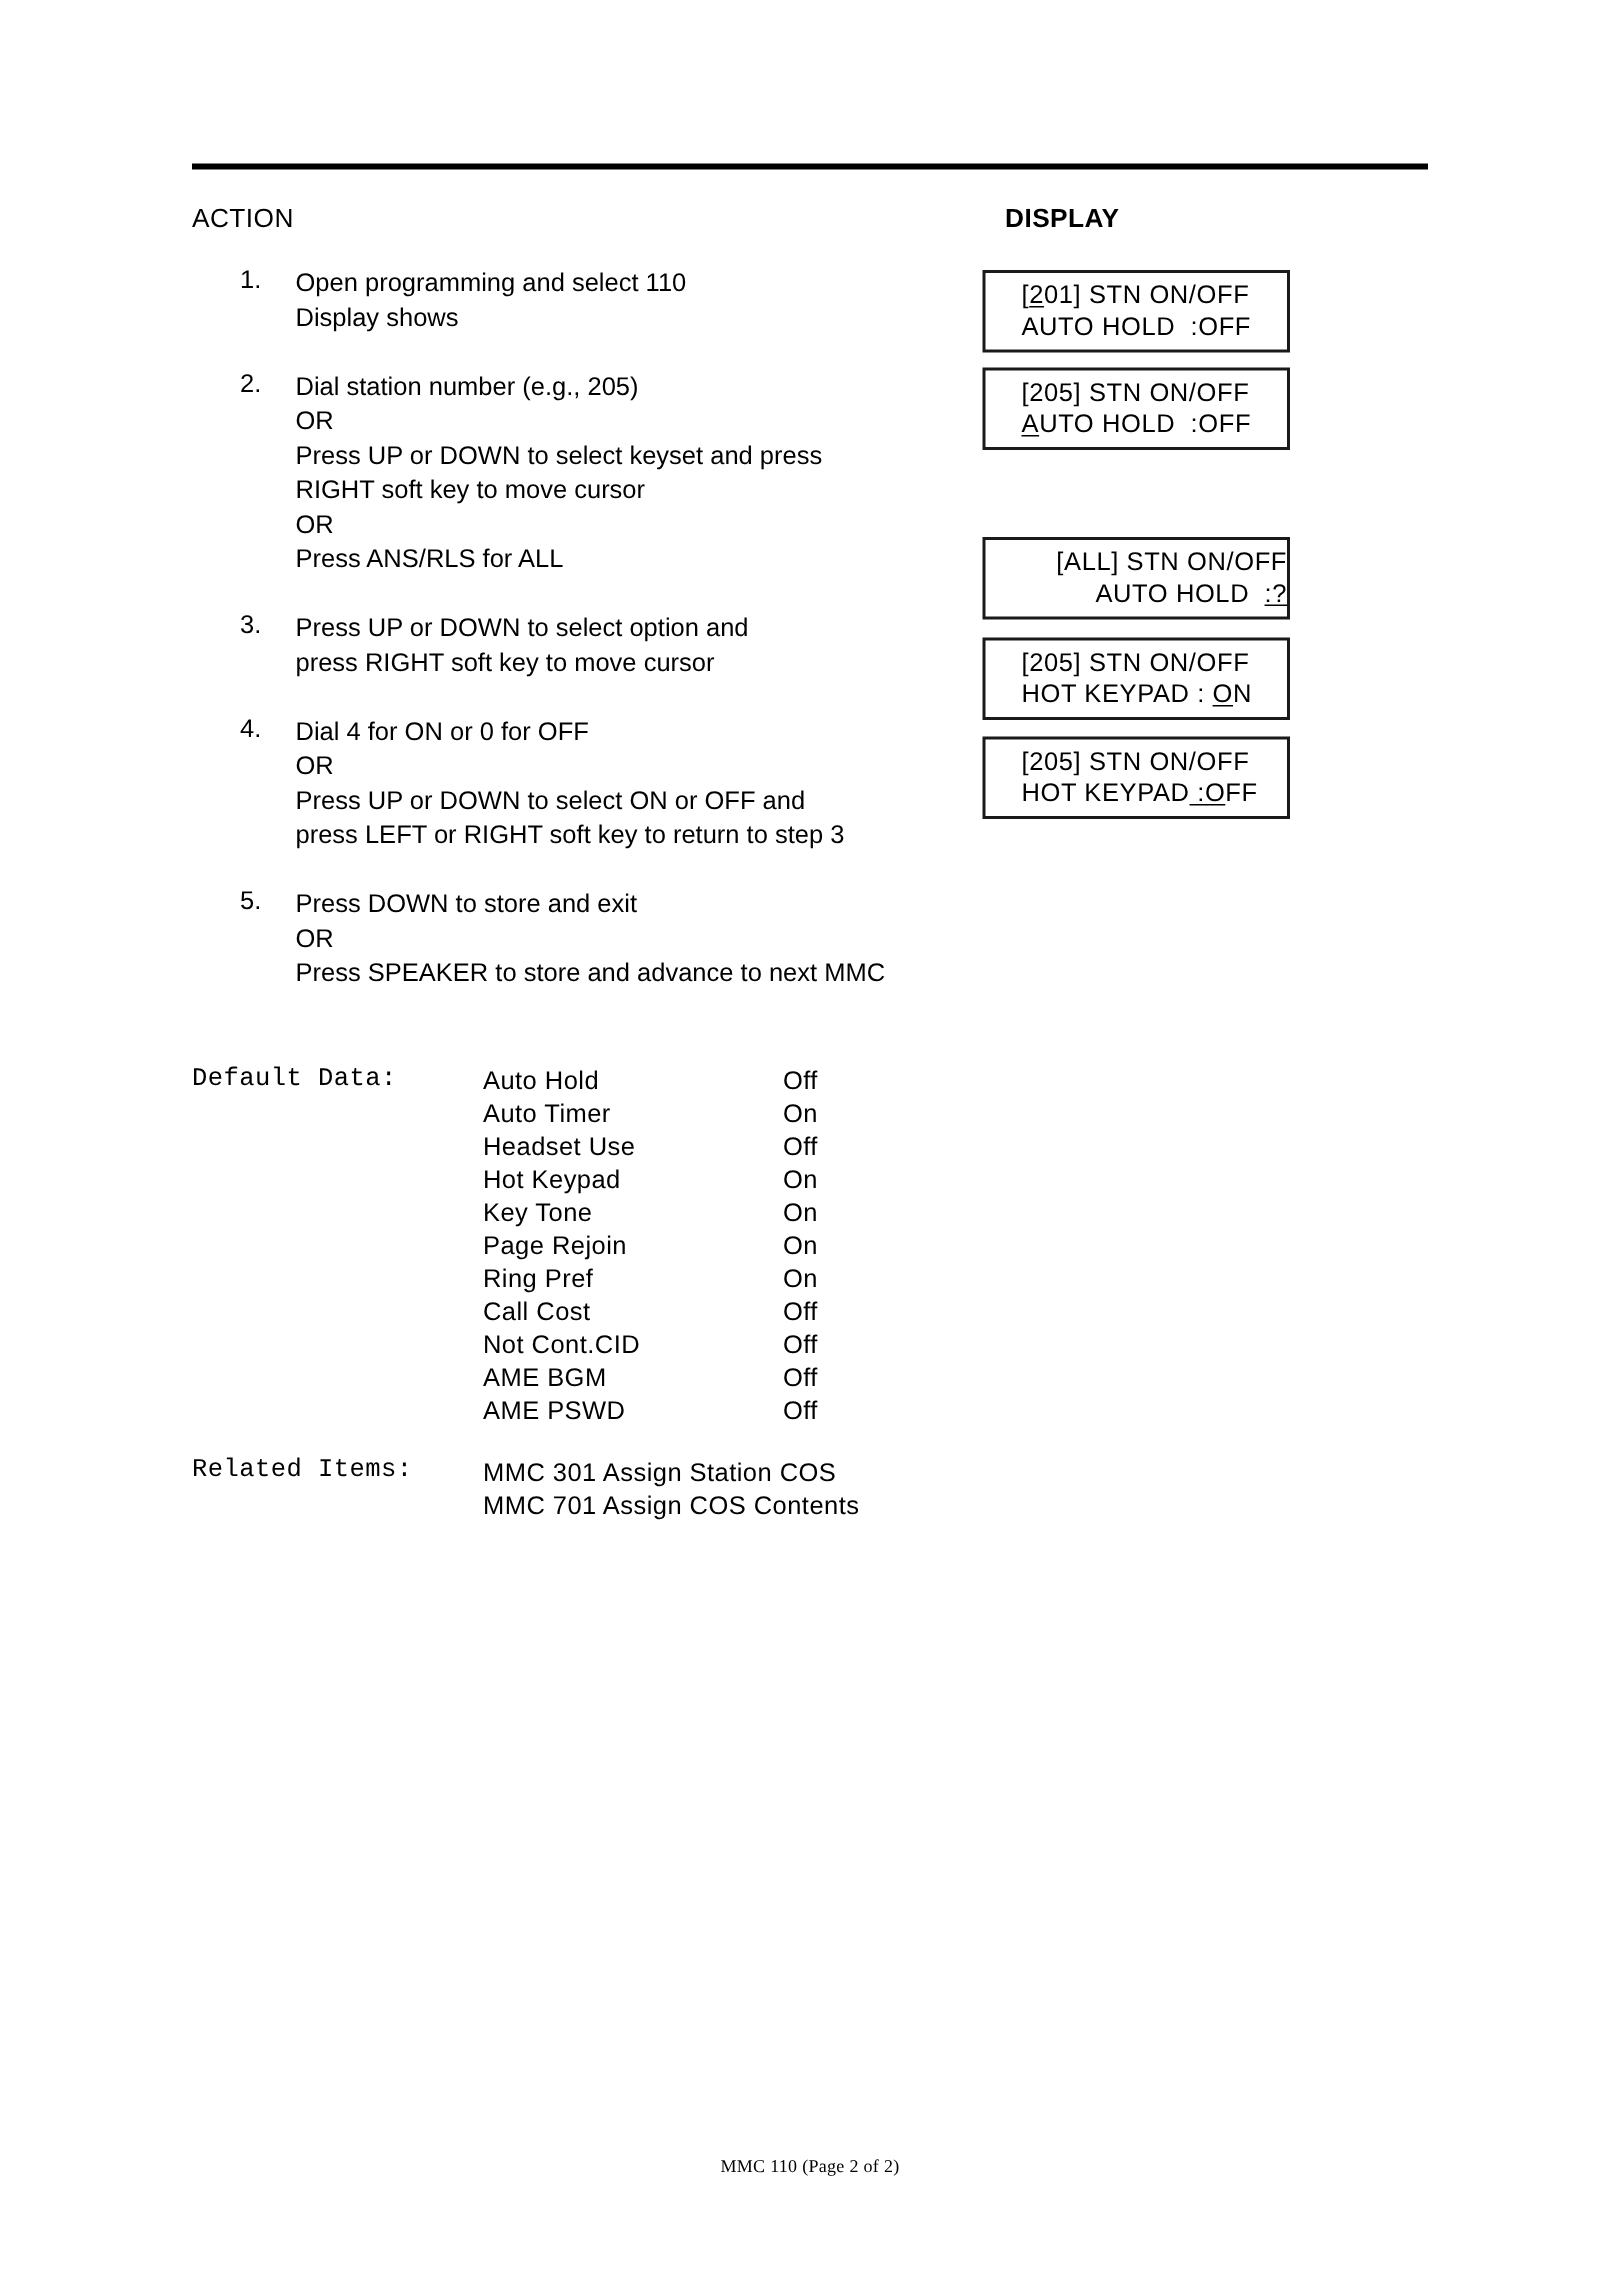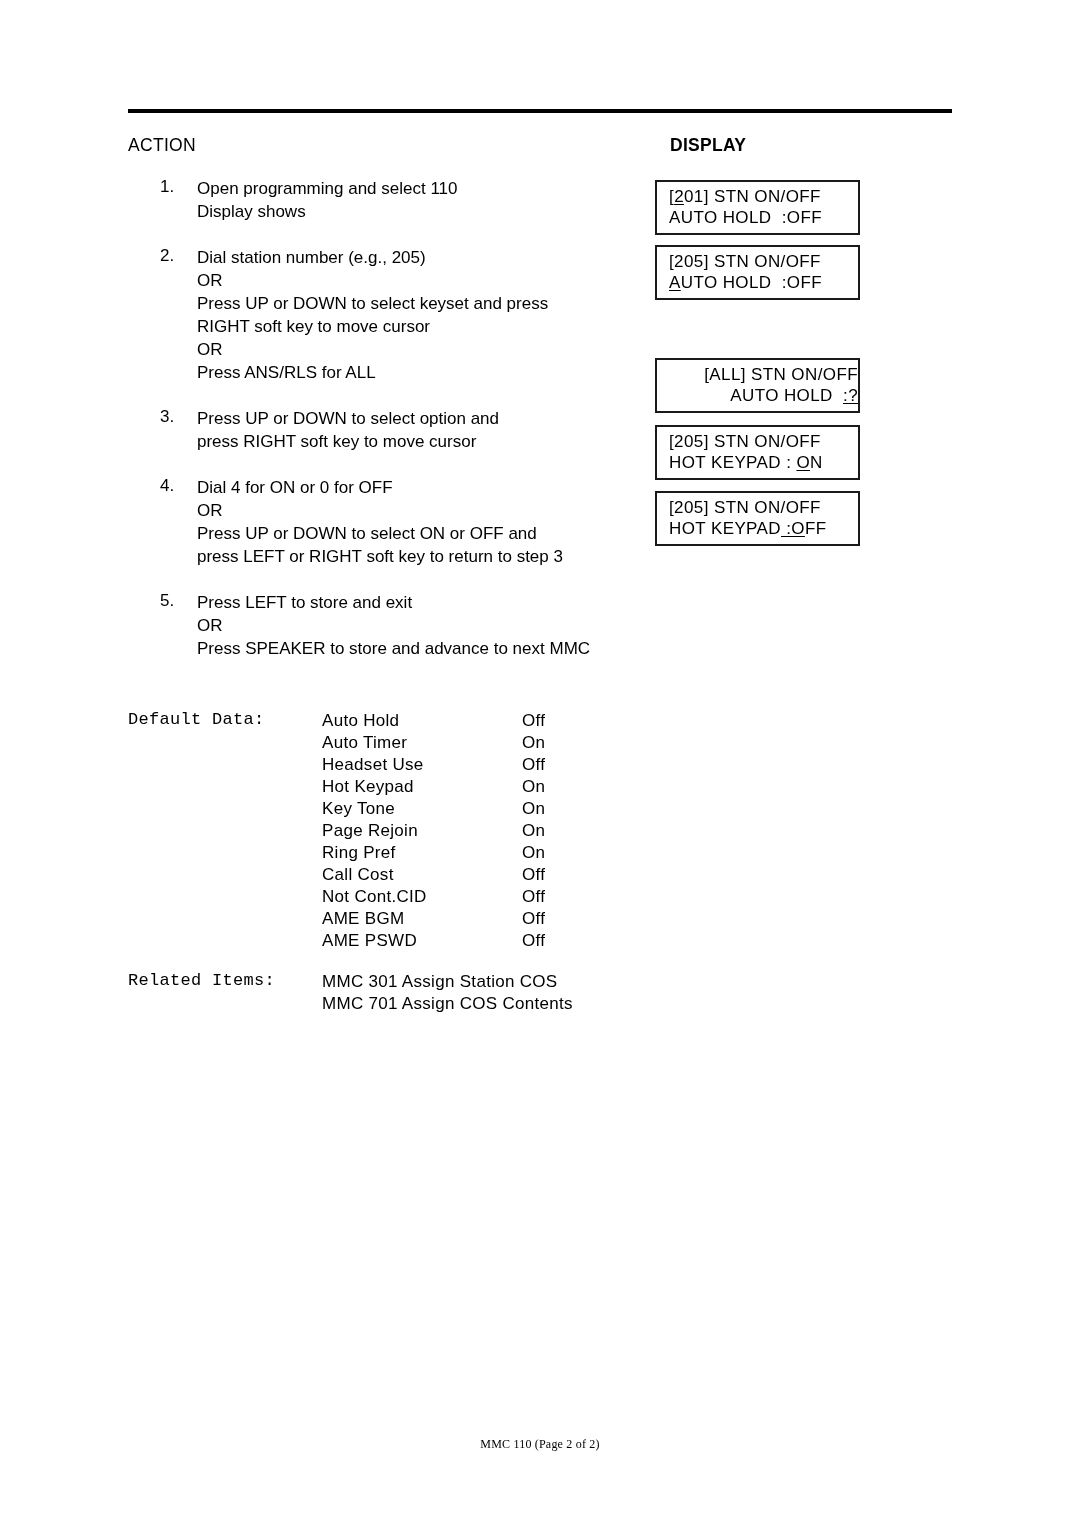--- a/index.html
+++ b/index.html
@@ -83,21 +83,21 @@
     white-space: pre;
   }
 
   
   .lcd {
     position: absolute;
     left: 655px;
     width: 205px;
     border: 2.5px solid #1a1a1a;
     box-sizing: border-box;
-    padding: 4px 0 5px 0;
+    padding: 4px 0 5px 12px;
   }
   .lcd-line {
     font-size: 17px;
     line-height: 21px;
     white-space: pre;
     padding-left: 12px;
     letter-spacing: 0.4px;
   }
   .u { text-decoration: underline; text-underline-offset: 2px; }
 
@@ -186,21 +186,21 @@
         <div class="step-lines">
           <div class="step-line">Dial 4 for ON or 0 for OFF</div>
           <div class="step-line">OR</div>
           <div class="step-line">Press UP or DOWN to select ON or OFF and</div>
           <div class="step-line">press LEFT or RIGHT soft key to return to step 3</div>
         </div>
       </div>
       <div class="step">
         <div class="step-num">5.</div>
         <div class="step-lines">
-          <div class="step-line">Press LEFT to store and exit</div>
+          <div class="step-line">Press DOWN to store and exit</div>
           <div class="step-line">OR</div>
           <div class="step-line">Press SPEAKER to store and advance to next MMC</div>
         </div>
       </div>
     </div>
 
   <div id="lcd-container">
       <div class="lcd" style="top: 180px;">
         <div class="lcd-line"><span>[</span><span class="u">2</span><span>01] STN ON/OFF</span></div>
         <div class="lcd-line"><span></span><span class="u"></span><span>AUTO HOLD  :OFF</span></div>

